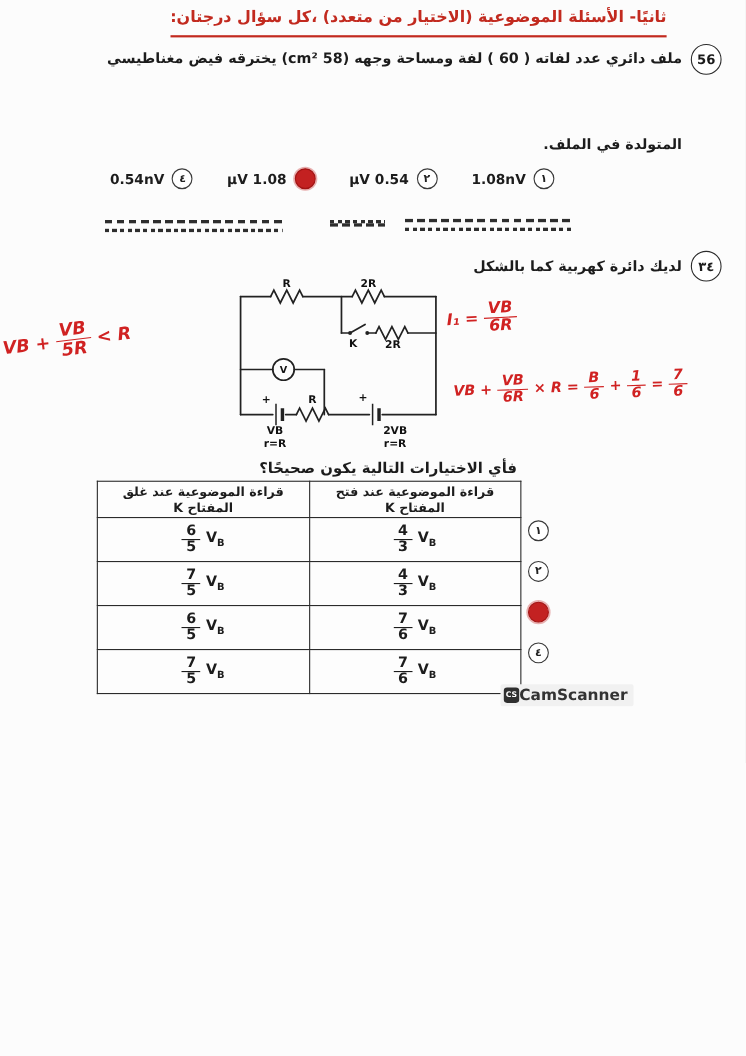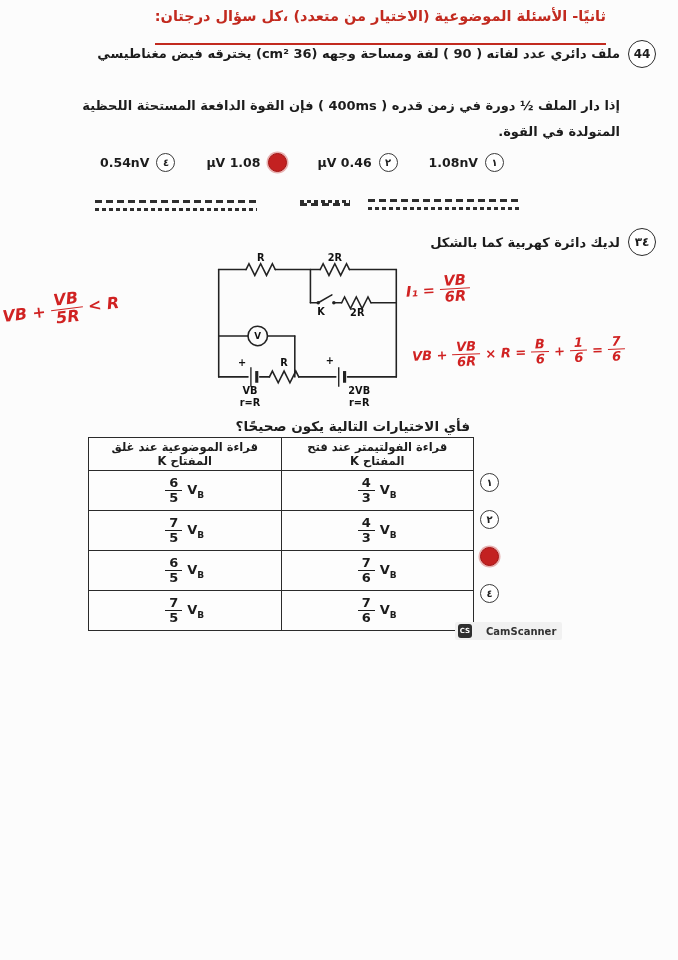--- a/index.html
+++ b/index.html
@@ -8,21 +8,21 @@
     background:#fcfcfc; overflow:hidden;
     font-family:"DejaVu Sans", sans-serif; color:#1c1c1c;
   }
   .rtl { direction:rtl; }
   .abs { position:absolute; }
 
   
   .section-header {
     top:8px; right:72px; max-width:480px;
     color:#c22a1f; font-size:14.5px; font-weight:bold;
-    border-bottom:2.2px solid #c22a1f; padding-bottom:19px; text-align:right;
+    border-bottom:2.2px solid #c22a1f; padding-bottom:8px; text-align:right;
   }
 
   
   .qbadge {
     width:26px; height:26px; border:1.8px solid #2b2b2b; border-radius:50%;
     display:flex; align-items:center; justify-content:center;
     font-size:12px; font-weight:bold; background:#fff;
   }
 
   .qtext { font-size:13px; font-weight:700; text-align:right; width:560px; line-height:1.5; }
@@ -71,51 +71,50 @@
   .ans-table th, .ans-table td { border:1.5px solid #2b2b2b; }
   .ans-table th { height:26px; font-size:11.5px; font-weight:bold; padding:2px 4px; }
   .ans-table td { height:37px; }
   .cellv { direction:ltr; display:flex; align-items:center; justify-content:center; gap:5px;
            font-size:13px; font-weight:bold; }
   .vb sub { font-size:9px; }
 
   .table-marker { position:absolute; left:480px; }
 
   
-  .cs-footer { left:455px; top:622px; display:flex; align-items:center; gap:14px;
+  .cs-footer { left:455px; top:622px; display:flex; align-items:center; gap:0;
                background:#f1f1f1; padding:2px 6px 2px 3px; border-radius:2px; }
   .cs-logo { width:14px; height:14px; background:#2f2f2f; color:#fff; border-radius:3px;
              display:flex; align-items:center; justify-content:center;
              font-size:7px; font-weight:bold; }
-  .cs-brand { font-size:10px; color:#333; font-weight:600; }
+  .cs-brand { font-size:14px; color:#333; font-weight:600; }
 </style>
 </head>
 <body>
 
 <div class="page">
 
   <div class="abs section-header rtl">
     <span>ثانيًا- الأسئلة الموضوعية (الاختيار من متعدد) ،كل سؤال درجتان:</span>
   </div>
 
   <div class="abs qbadge" style="top:40px; right:22px;">
-    <span>44</span>
-  </div>
-  <div class="abs qtext rtl" style="top:44px; right:58px;">ملف دائري عدد لفاته ( 90 ) لفة ومساحة وجهه (36 cm²) يخترقه فيض مغناطيسي</div>
-  <div class="abs qtext rtl" style="top:96px; right:58px;">إذا دار الملف ½ دورة في زمن قدره ( 400ms ) فإن القوة الدافعة المستحثة اللحظية</div>
-  <div class="abs qtext rtl" style="top:122px; right:58px;">المتولدة في القوة.</div>
+    <span>56</span>
+  </div>
+  <div class="abs qtext rtl" style="top:44px; right:58px;">ملف دائري عدد لفاته ( 60 ) لفة ومساحة وجهه (58 cm²) يخترقه فيض مغناطيسي</div>
+  <div class="abs qtext rtl" style="top:122px; right:58px;">المتولدة في الملف.</div>
 
   <div class="abs choices">
     <div class="choice">
       <span class="marker">١</span>
       <span>1.08nV</span>
     </div>
     <div class="choice">
       <span class="marker">٢</span>
-      <span>0.46 µV</span>
+      <span>0.54 µV</span>
     </div>
     <div class="choice">
       <span class="marker selected">٣</span>
       <span>1.08 µV</span>
     </div>
     <div class="choice">
       <span class="marker">٤</span>
       <span>0.54nV</span>
     </div>
   </div>
@@ -230,21 +229,21 @@
       <span class="num">7</span>
         <span class="den">6</span>
     </span>
   </div>
 
   <div class="abs question-line rtl">فأي الاختيارات التالية يكون صحيحًا؟</div>
 
   <table class="ans-table">
     <thead>
       <tr>
-        <th>قراءة الفولتيمتر عند فتح المفتاح K</th>
+        <th>قراءة الموضوعية عند فتح المفتاح K</th>
         <th>قراءة الموضوعية عند غلق المفتاح K</th>
       </tr>
     </thead>
     <tbody>
       <tr>
         <td>
             <div class="cellv">
           <span class="frac">
                 <span class="num">4</span>
                 <span class="den">3</span>

